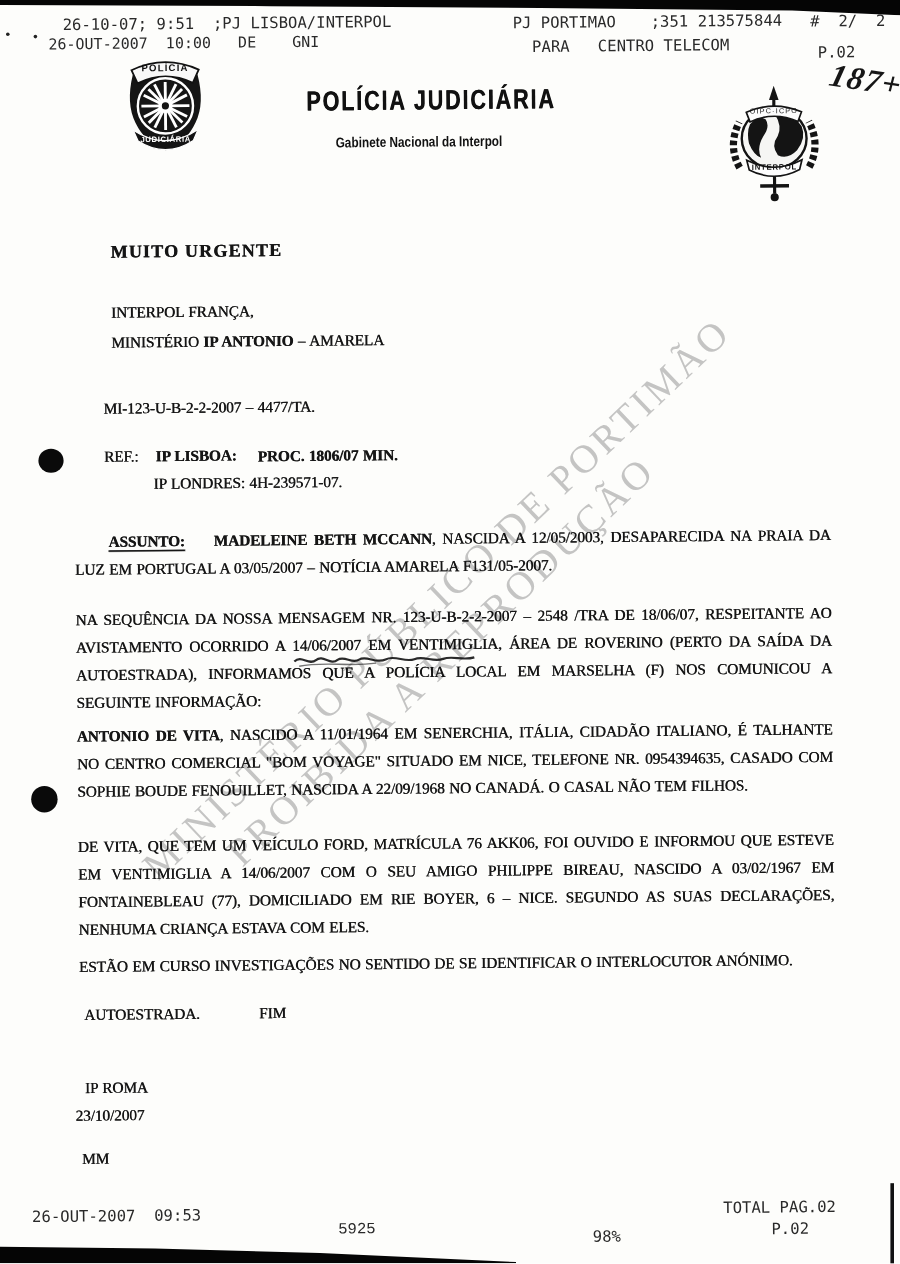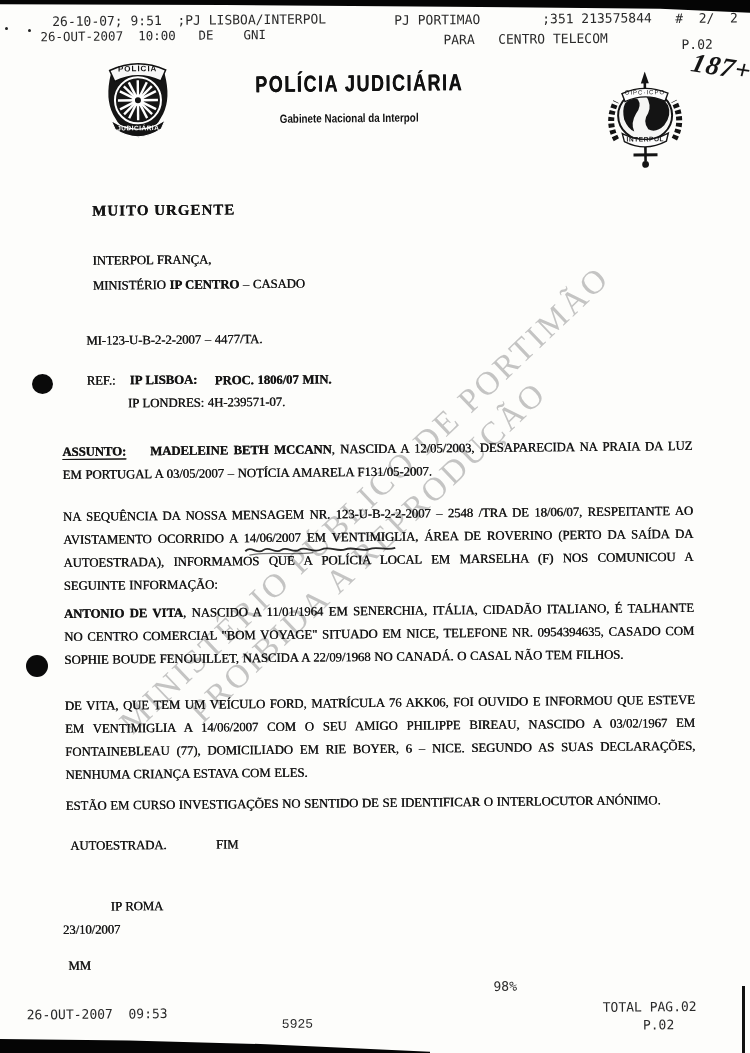--- a/index.html
+++ b/index.html
@@ -17,21 +17,21 @@
   }
   .fax.small{font-size:12.5px;}
 
   
   .doc{
     position:absolute;color:#161616;font-size:12.8px;letter-spacing:-0.1px;
     word-spacing:0.6px;text-shadow:0.35px 0 currentColor;
   }
   .para{width:630px;text-align:justify;line-height:23px;}
   .b{font-weight:700;}
-  .u-line{text-decoration:underline;text-underline-offset:3px;}
+  .u-line{text-decoration:underline;text-underline-offset:3px;margin-left:28px;}
 
   .title-block{position:absolute;left:233px;top:70px;width:240px;text-align:center;color:#111;}
   .title-main{
     font-family:"Liberation Sans", sans-serif;font-weight:700;font-size:23px;
     letter-spacing:2px;transform:scaleX(0.78);transform-origin:center;white-space:nowrap;
     text-shadow:0.4px 0 #111;
   }
   .title-sub{
     font-family:"Liberation Sans", sans-serif;font-weight:700;font-size:12px;
     margin-top:14px;transform:scaleX(0.82);transform-origin:center;white-space:nowrap;
@@ -74,30 +74,30 @@
   .squiggle{position:absolute;left:243px;top:542px;z-index:5;}
   svg{display:block;}
 </style>
 </head>
 <body>
 
 <div class="page">
   <div class="tilt">
 
     <div class="fax" style="left:57px;top:11px;">26-10-07; 9:51  ;PJ LISBOA/INTERPOL</div>
-    <div class="fax" style="left:399px;top:13px;">PJ PORTIMAO</div>
+    <div class="fax" style="left:432px;top:13px;">PJ PORTIMAO</div>
     <div class="fax" style="left:547px;top:13px;">;351 213575844</div>
     <div class="fax" style="left:680px;top:14px;text-align:right;">#  2/  2</div>
     <div class="fax small" style="left:45px;top:26px;">26-OUT-2007  10:00   DE    GNI</div>
     <div class="fax" style="left:448px;top:33px;">PARA   CENTRO TELECOM</div>
     <div class="fax" style="left:686px;top:40px;">P.02</div>
 
     <div class="handnote">187+</div>
 
-    <div style="position:absolute;left:102px;top:52px;">
+    <div style="position:absolute;left:102px;top:40px;">
       <svg width="80" height="90" viewBox="0 0 80 90">
         <path d="M13,20 Q7,44 15,60 Q23,77 40,83 Q57,77 65,60 Q73,44 67,20 Q40,9 13,20 Z" fill="#151515"></path>
         <path d="M12,16 Q40,3 68,16 L63,27 Q40,16 17,27 Z" fill="#f8f8f8" stroke="#111" stroke-width="1.5"></path>
         <text x="40" y="17" font-size="8" font-weight="bold" text-anchor="middle" fill="#111" font-family="Liberation Sans, sans-serif" letter-spacing="1">POLÍCIA</text>
         <circle cx="40" cy="46" r="23" fill="none" stroke="#fff" stroke-width="2"></circle>
         <g stroke="#fff" stroke-width="2.4">
           <line x1="40" y1="26" x2="40" y2="66"></line>
             <line x1="20" y1="46" x2="60" y2="46"></line>
           <line x1="26" y1="32" x2="54" y2="60"></line>
             <line x1="54" y1="32" x2="26" y2="60"></line>
@@ -135,21 +135,21 @@
         <text x="43" y="70" font-size="6.5" font-weight="bold" text-anchor="middle" fill="#141414" font-family="Liberation Sans, sans-serif" letter-spacing="0.6">INTERPOL</text>
         <rect x="31" y="82" width="24" height="3" fill="#141414"></rect>
         <circle cx="43" cy="93" r="3.4" fill="#141414"></circle>
       </svg>
     </div>
 
     <div class="urgent">MUITO URGENTE</div>
 
     <div class="doc" style="left:95px;top:246px;line-height:25px;">
       <div>INTERPOL FRANÇA,</div>
-      <div><span>MINISTÉRIO </span><span class="b">IP CENTRO</span><span> – CASADO</span></div>
+      <div><span>MINISTÉRIO </span><span class="b">IP ANTONIO</span><span> – AMARELA</span></div>
     </div>
 
     <div class="doc" style="left:88px;top:331px;">MI-123-U-B-2-2-2007 – 4477/TA.</div>
 
     <div class="doc" style="left:88px;top:371px;width:420px;height:48px;">
       <span style="position:absolute;left:0;top:0;">REF.:</span>
       <span class="b" style="position:absolute;left:43px;top:0;">IP LISBOA:</span>
       <span class="b" style="position:absolute;left:128px;top:1px;">PROC. 1806/07 MIN.</span>
       <span style="position:absolute;left:41px;top:23px;">IP LONDRES: 4H-239571-07.</span>
     </div>
@@ -167,37 +167,37 @@
     <div class="doc para" style="left:63px;top:692px;">DE VITA, QUE TEM UM VEÍCULO FORD, MATRÍCULA 76 AKK06, FOI OUVIDO E INFORMOU QUE ESTEVE EM VENTIMIGLIA A 14/06/2007 COM O SEU AMIGO PHILIPPE BIREAU, NASCIDO A 03/02/1967 EM FONTAINEBLEAU (77), DOMICILIADO EM RIE BOYER, 6 – NICE. SEGUNDO AS SUAS DECLARAÇÕES, NENHUMA CRIANÇA ESTAVA COM ELES.</div>
 
     <div class="doc para" style="left:63px;top:792px;">ESTÃO EM CURSO INVESTIGAÇÕES NO SENTIDO DE SE IDENTIFICAR O INTERLOCUTOR ANÓNIMO.</div>
 
     <div class="doc" style="left:67px;top:836px;width:300px;">
       <span>AUTOESTRADA.</span>
       <span style="display:inline-block;width:42px;"></span>
       <span>FIM</span>
     </div>
 
-    <div class="doc" style="left:67px;top:897px;margin-left:40px;">IP ROMA</div>
+    <div class="doc" style="left:67px;top:897px;">IP ROMA</div>
     <div class="doc" style="left:59px;top:920px;">23/10/2007</div>
     <div class="doc" style="left:64px;top:956px;">MM</div>
 
     <div class="squiggle">
       <svg width="156" height="16" viewBox="0 0 156 16">
         <path d="M2,8 C8,2 14,12 20,7 C26,2 32,12 38,7 C44,3 50,11 56,7 C62,3 70,11 78,7 C86,3 94,10 102,7 C110,4 118,10 126,7 C134,4 142,9 152,6" stroke="#2a2a2a" stroke-width="1.8" fill="none"></path>
         <path d="M6,12 C26,8 48,13 70,10" stroke="#2a2a2a" stroke-width="1.2" fill="none" opacity="0.65"></path>
       </svg>
     </div>
 
     <div class="watermark wm1">MINISTÉRIO PÚBLICO DE PORTIMÃO</div>
     <div class="watermark wm2">PROIBIDA A REPRODUÇÃO</div>
 
     <div class="fax" style="left:22px;top:1004px;">26-OUT-2007  09:53</div>
     <div class="fax" style="left:277px;top:1016px;font-family:Liberation Mono, monospace;">5925</div>
-    <div class="fax" style="left:489px;top:980px;">98%</div>
+    <div class="fax" style="left:489px;top:1025px;">98%</div>
     <div class="fax" style="left:598px;top:1002px;">TOTAL PAG.02</div>
     <div class="fax" style="left:638px;top:1020px;">P.02</div>
   </div>
 
   <div class="band-top"></div>
   <div class="band-bottom"></div>
   <div class="edge-line"></div>
   <div class="punch punch1"></div>
   <div class="punch punch2"></div>
   <div class="dot" style="left:5px;top:27px;"></div>

